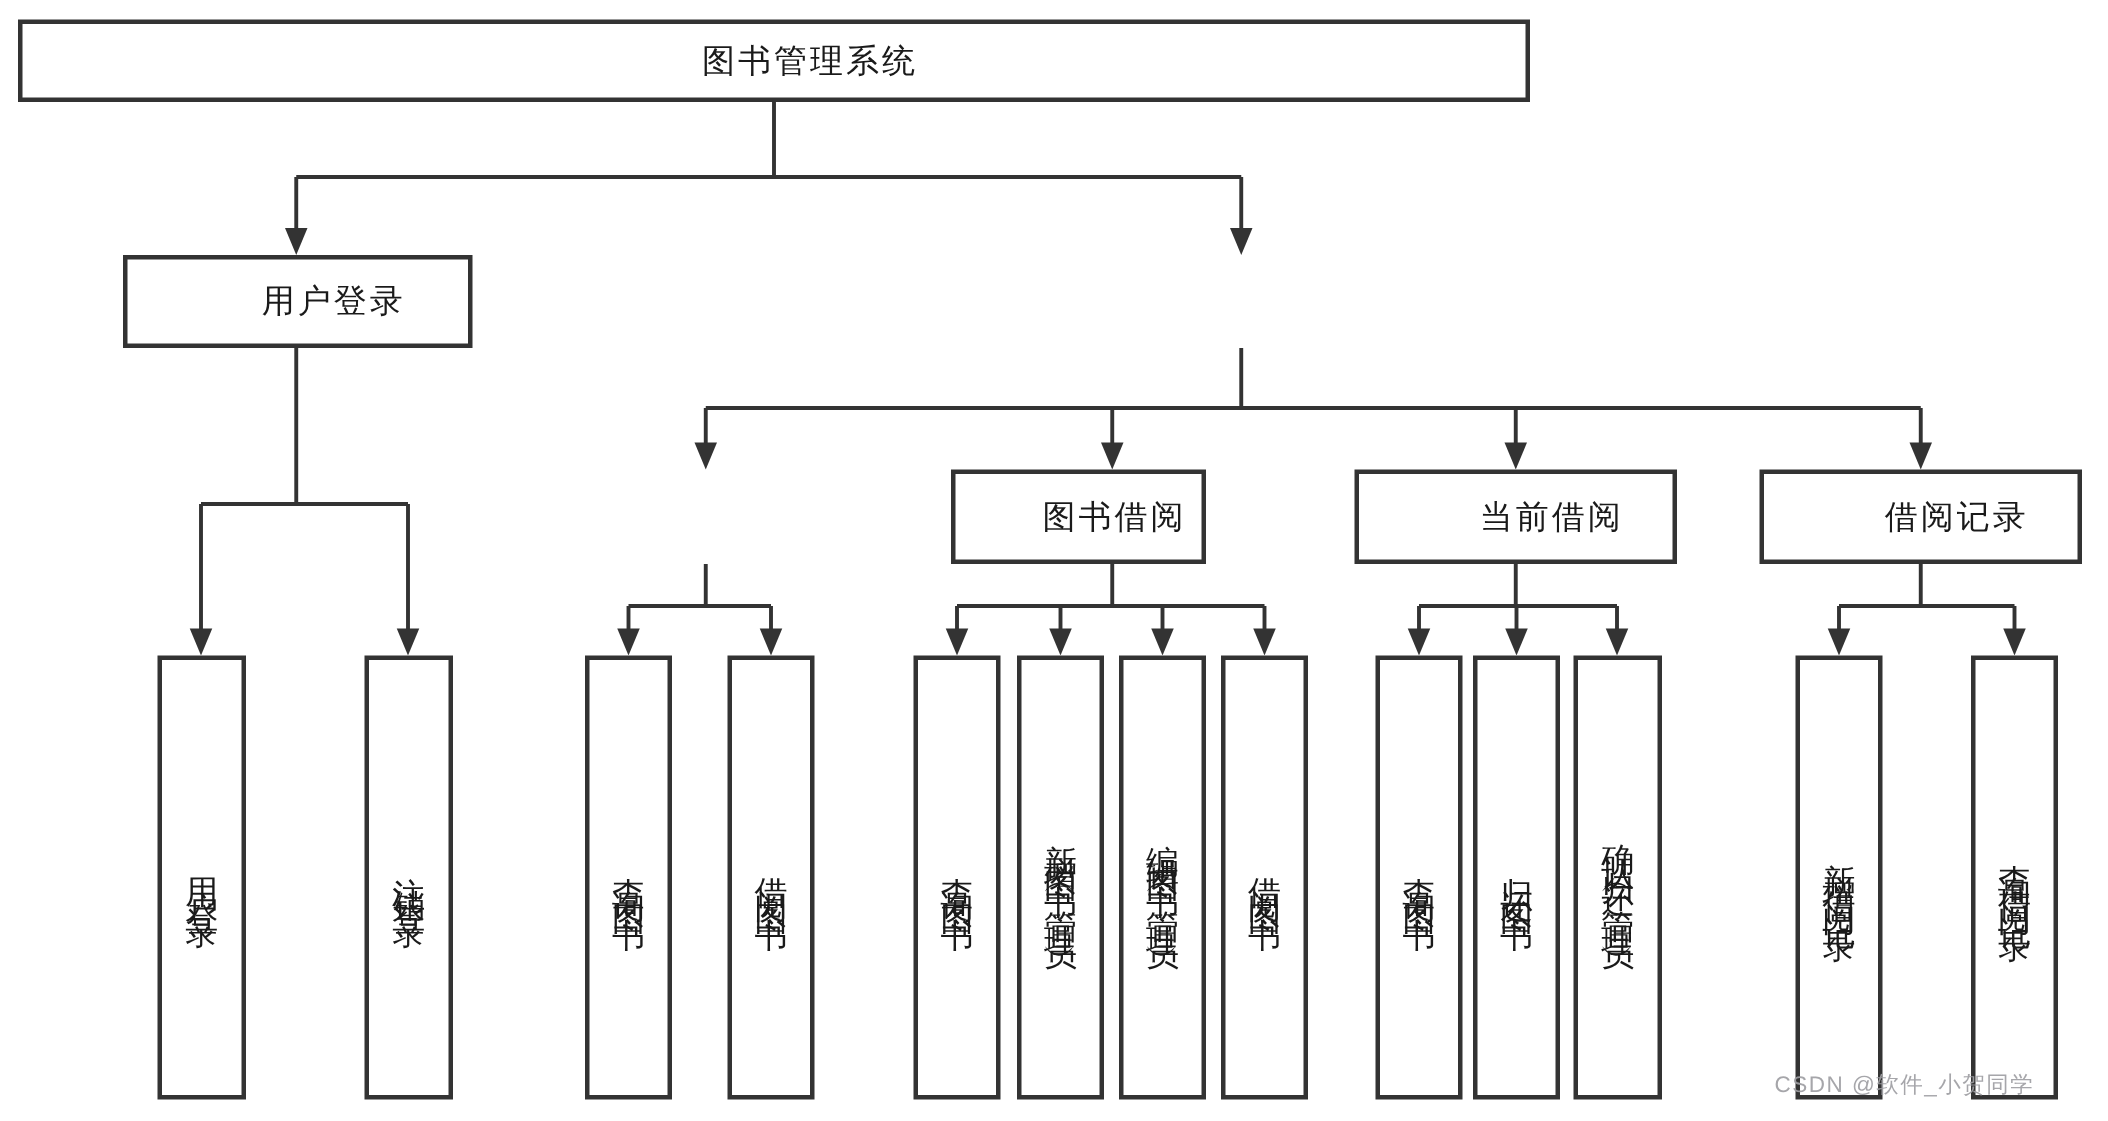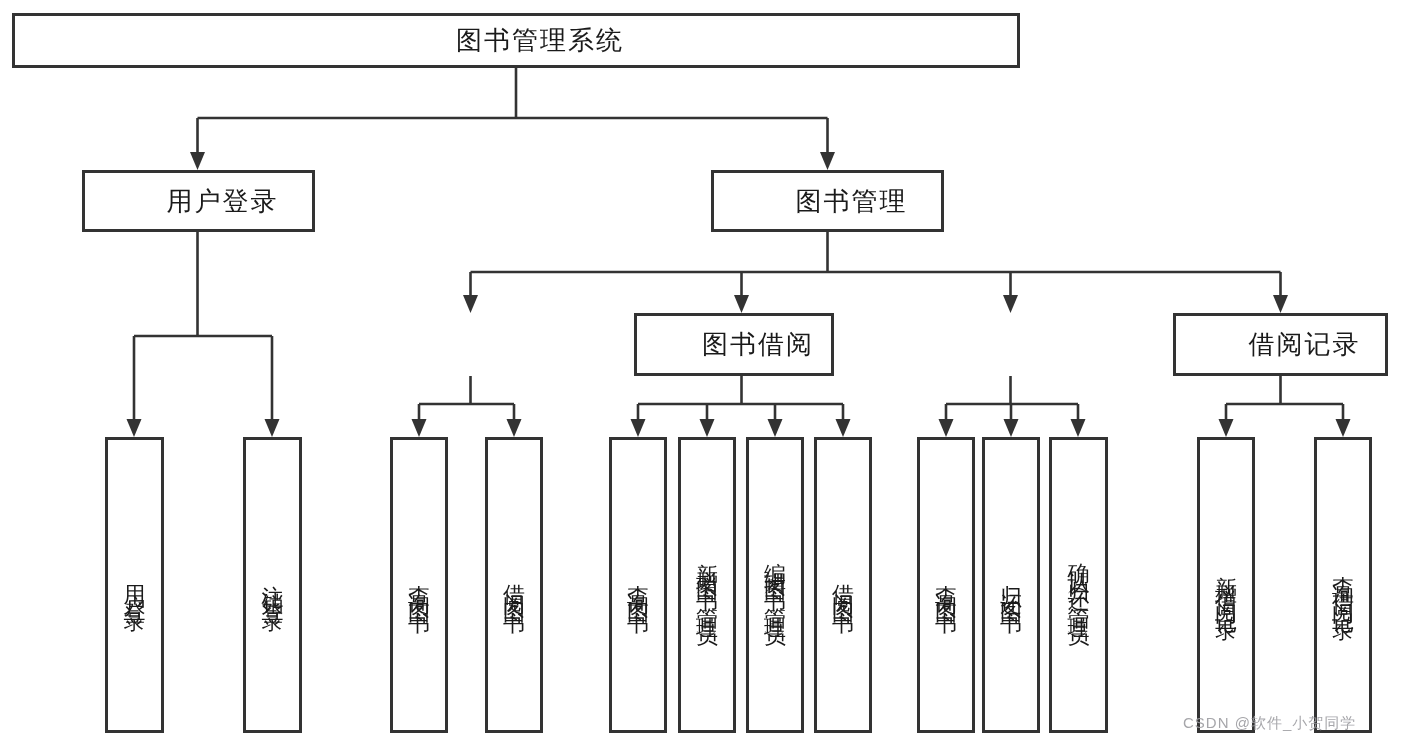--- a/index.html
+++ b/index.html
@@ -31,21 +31,21 @@
     position: absolute;
     box-sizing: border-box;
     background: #ffffff;
     border: 3px solid #333333;
     display: flex;
     align-items: center;
     justify-content: center;
     color: #1a1a1a;
   }
   .h-node {
-    font-size: 26px;
+    font-size: 22px;
     letter-spacing: 2px;
     white-space: nowrap;
     padding-left: 48px;
   }
   .v-node .v-text {
     writing-mode: vertical-rl;
     text-orientation: mixed;
     font-size: 22px;
     letter-spacing: 9px;
     line-height: 1;
@@ -157,26 +157,26 @@
     </g>
   </svg>
 
   <div class="node h-node" style="left:12px; top:13px; width:1008px; height:55px;">
     <span>图书管理系统</span>
   </div>
 
   <div class="node h-node" style="left:82px; top:170px; width:233px; height:62px;">
     <span>用户登录</span>
   </div>
-  <div class="node h-node" style="left:711px; top:170px; width:233px; height:62px;">
-    <span>图书管理</span>
-  </div>
-
-  <div class="node h-node" style="left:634px; top:313px; width:200px; height:63px;">
+
+  <div class="node h-node" style="left:634px; top:313px; width:170px; height:63px;">
     <span>图书借阅</span>
+  </div>
+  <div class="node h-node" style="left:903px; top:313px; width:215px; height:63px;">
+    <span>当前借阅</span>
   </div>
   <div class="node h-node" style="left:1173px; top:313px; width:215px; height:63px;">
     <span>借阅记录</span>
   </div>
 
   <div class="node v-node" style="left:105px; top:437px; width:59px; height:296px;">
     <span class="v-text">用户登录</span>
   </div>
   <div class="node v-node" style="left:243px; top:437px; width:59px; height:296px;">
     <span class="v-text">注销登录</span>

